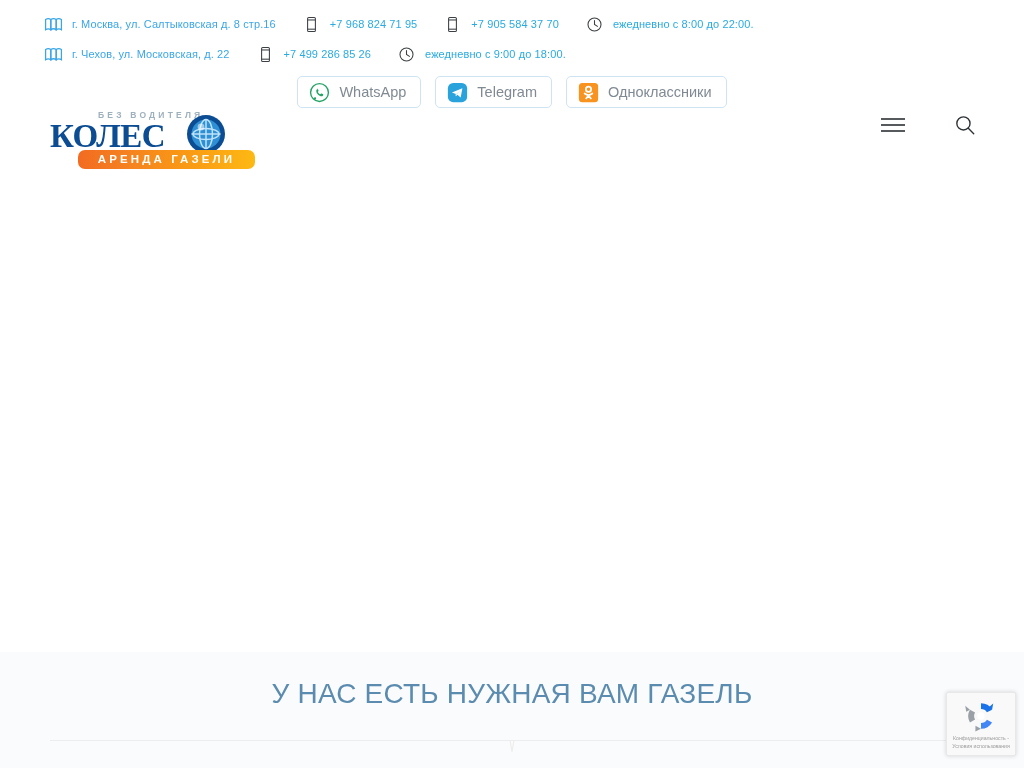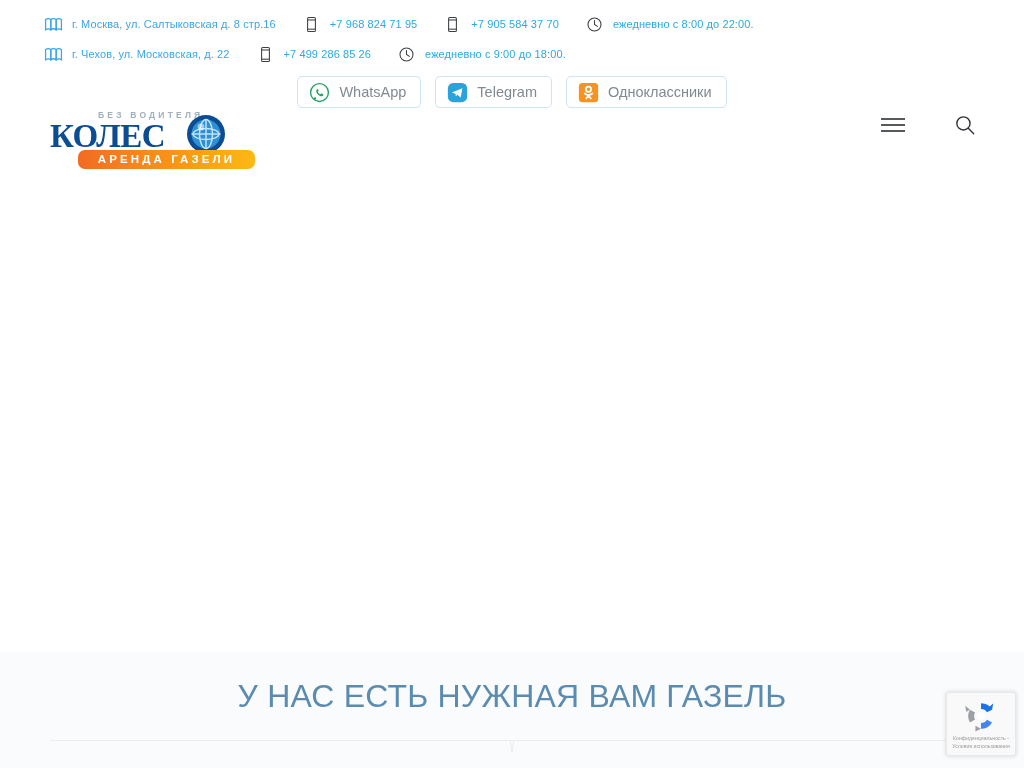--- a/index.html
+++ b/index.html
@@ -161,21 +161,21 @@
   }
 
   
   .section {
     background: #fafbfc;
     height: 118px;
     position: relative;
   }
   .section-title {
     text-align: center;
-    font-size: 32px;
+    font-size: 28px;
     font-weight: normal;
     color: #5b8cb0;
     letter-spacing: 0.2px;
     line-height: 1;
     padding-top: 28px;
   }
   .divider {
     position: absolute;
     left: 50px; right: 50px;
     top: 88px;

